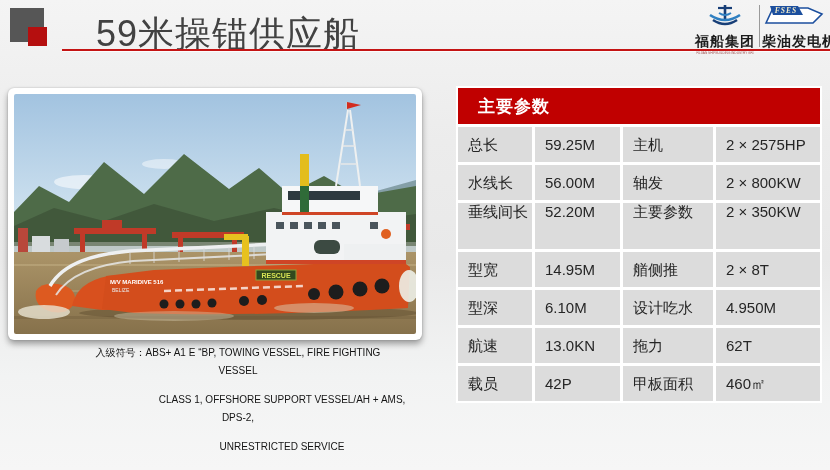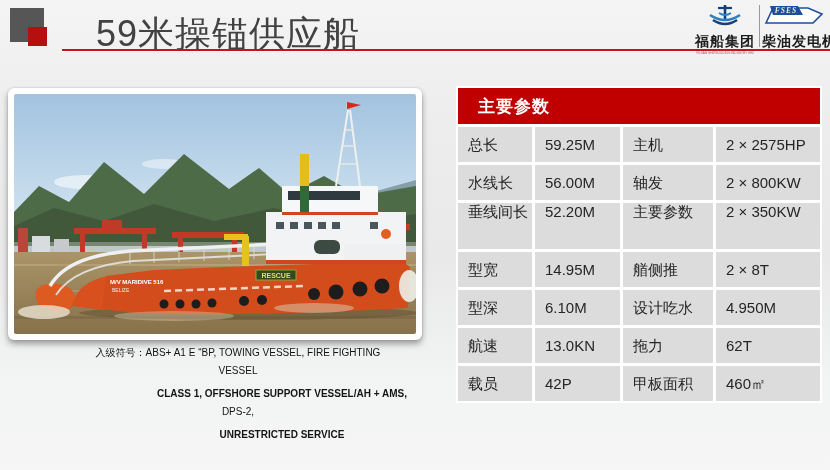--- a/index.html
+++ b/index.html
@@ -51,21 +51,21 @@
   .cell {
     background:#dcdcdc; display:flex; align-items:center;
     padding:0 4px 0 10px; font-size:15px; color:#262626; line-height:17px;
   }
   
   .params-grid .cell:nth-child(n+9):nth-child(-n+12) { align-items:flex-start; padding-top:0; }
 
   
   .classification { position:absolute; left:8px; top:344px; width:460px; color:#141414; }
   .cl-line { font-size:10px; line-height:18px; white-space:nowrap;text-align:center; }
-  .cl-line.indent { padding-left:88px; margin-top:5px;font-weight:bold; }
+  .cl-line.indent { padding-left:88px; margin-top:11px; }
 </style>
 </head>
 <body>
 
 <div class="slide">
 
   <div class="sq-dark"></div>
   <div class="sq-red"></div>
   <h1 class="page-title">59米操锚供应船</h1>
   <div class="red-rule"></div>

